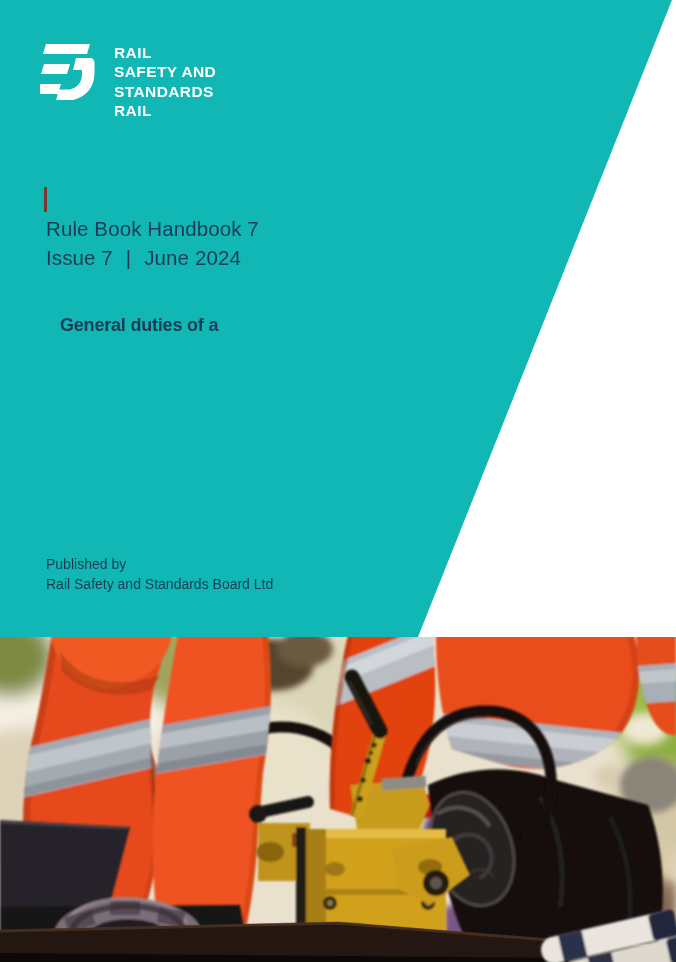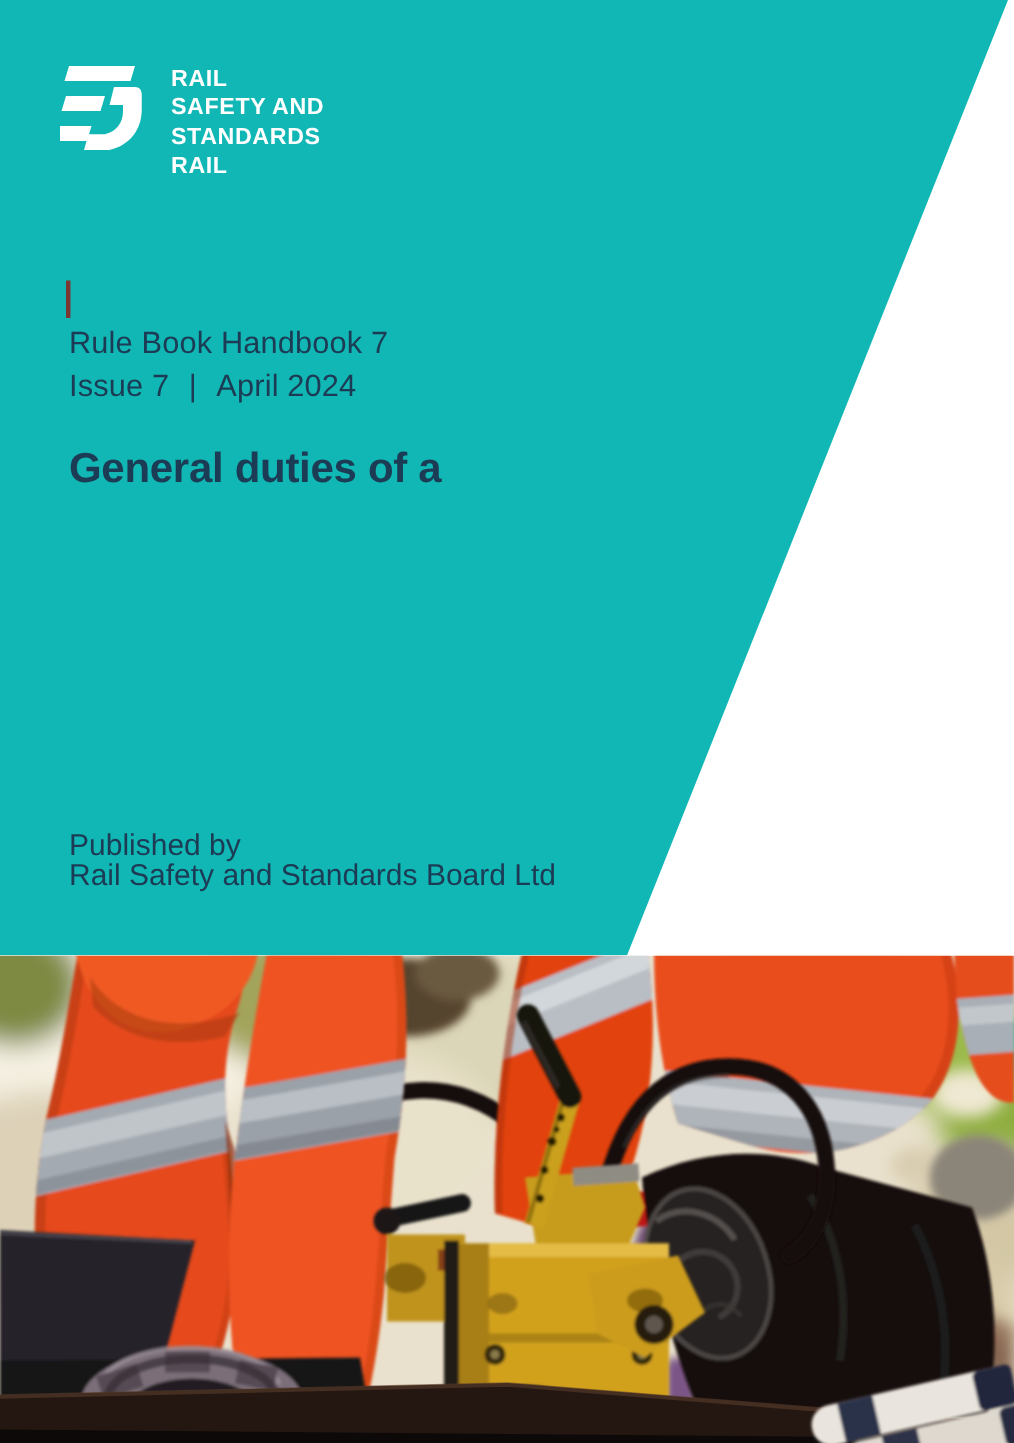--- a/index.html
+++ b/index.html
@@ -27,27 +27,27 @@
   .meta{
     position:absolute;left:46px;top:184px;color:var(--navy);
     font-size:20.5px;line-height:29px;font-weight:500;letter-spacing:.1px;margin-top:30px;
   }
   .issue-line .divider{margin:0 13px;}
   .text-cursor{
     position:absolute;left:44px;top:187px;width:2.5px;height:25px;
     background:var(--cursor);opacity:.9;
   }
   .title{
-    position:absolute;left:46px;top:294px;margin:0;color:var(--navy);
-    font-size:28px;line-height:35px;font-weight:700;letter-spacing:-.2px;
+    position:absolute;left:46px;top:294px;margin:14px;color:var(--navy);
+    font-size:18px;line-height:35px;font-weight:700;letter-spacing:-.2px;
   }
   .title .tline{display:block;}
   .published{
     position:absolute;left:46px;top:554px;color:var(--navy);
-    font-size:20px;line-height:20px;font-weight:400;
+    font-size:14px;line-height:20px;font-weight:400;
   }
   .published .pub-name{font-weight:400;}
   .photo{
     position:absolute;left:0;top:637px;width:676px;height:325px;overflow:hidden;
   }
   .photo svg{display:block;width:676px;height:325px;}
 </style>
 </head>
 <body>
 
@@ -70,21 +70,21 @@
         <div>STANDARDS</div>
         <div>RAIL</div>
       </div>
     </div>
 
     <div class="text-cursor"></div>
 
     <div class="meta">
       <div>Rule Book Handbook 7</div>
       <div class="issue-line">
-        <span>Issue 7</span><span class="divider">|</span><span>April 2024</span>
+        <span>Issue 7</span><span class="divider">|</span><span>June 2024</span>
       </div>
     </div>
 
     <h1 class="title">
       <span class="tline">General duties of a</span>
     </h1>
 
     <div class="published">
       <div>Published by</div>
       <div class="pub-name">Rail Safety and Standards Board Ltd</div>

